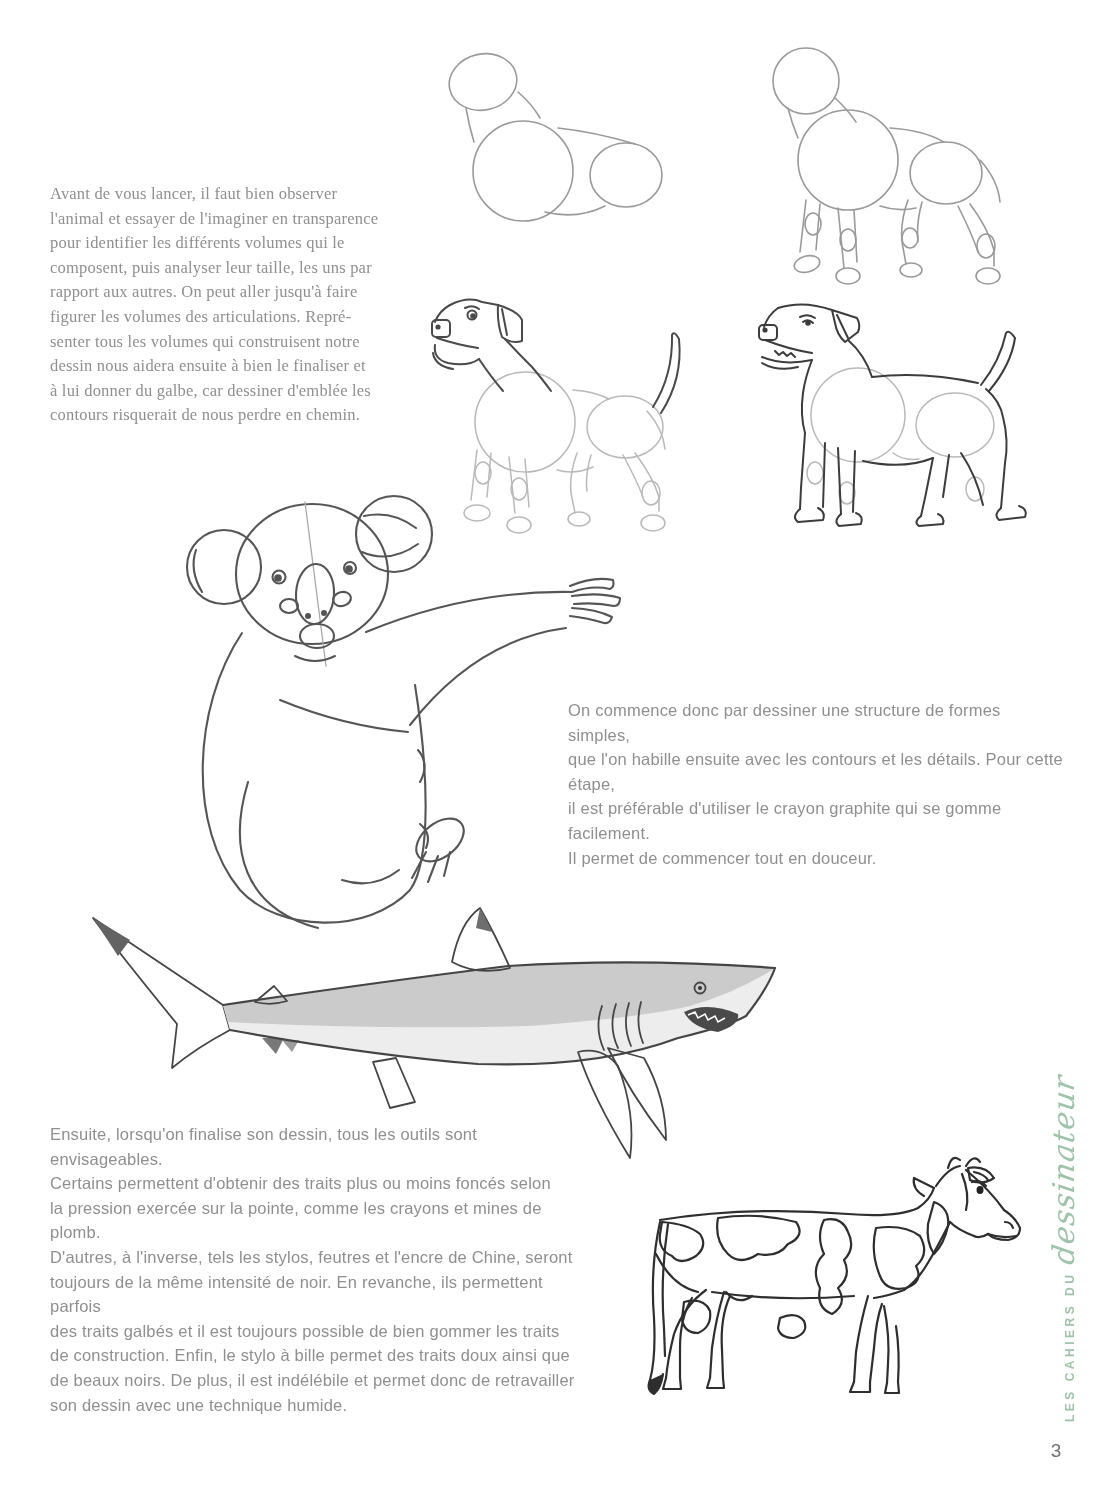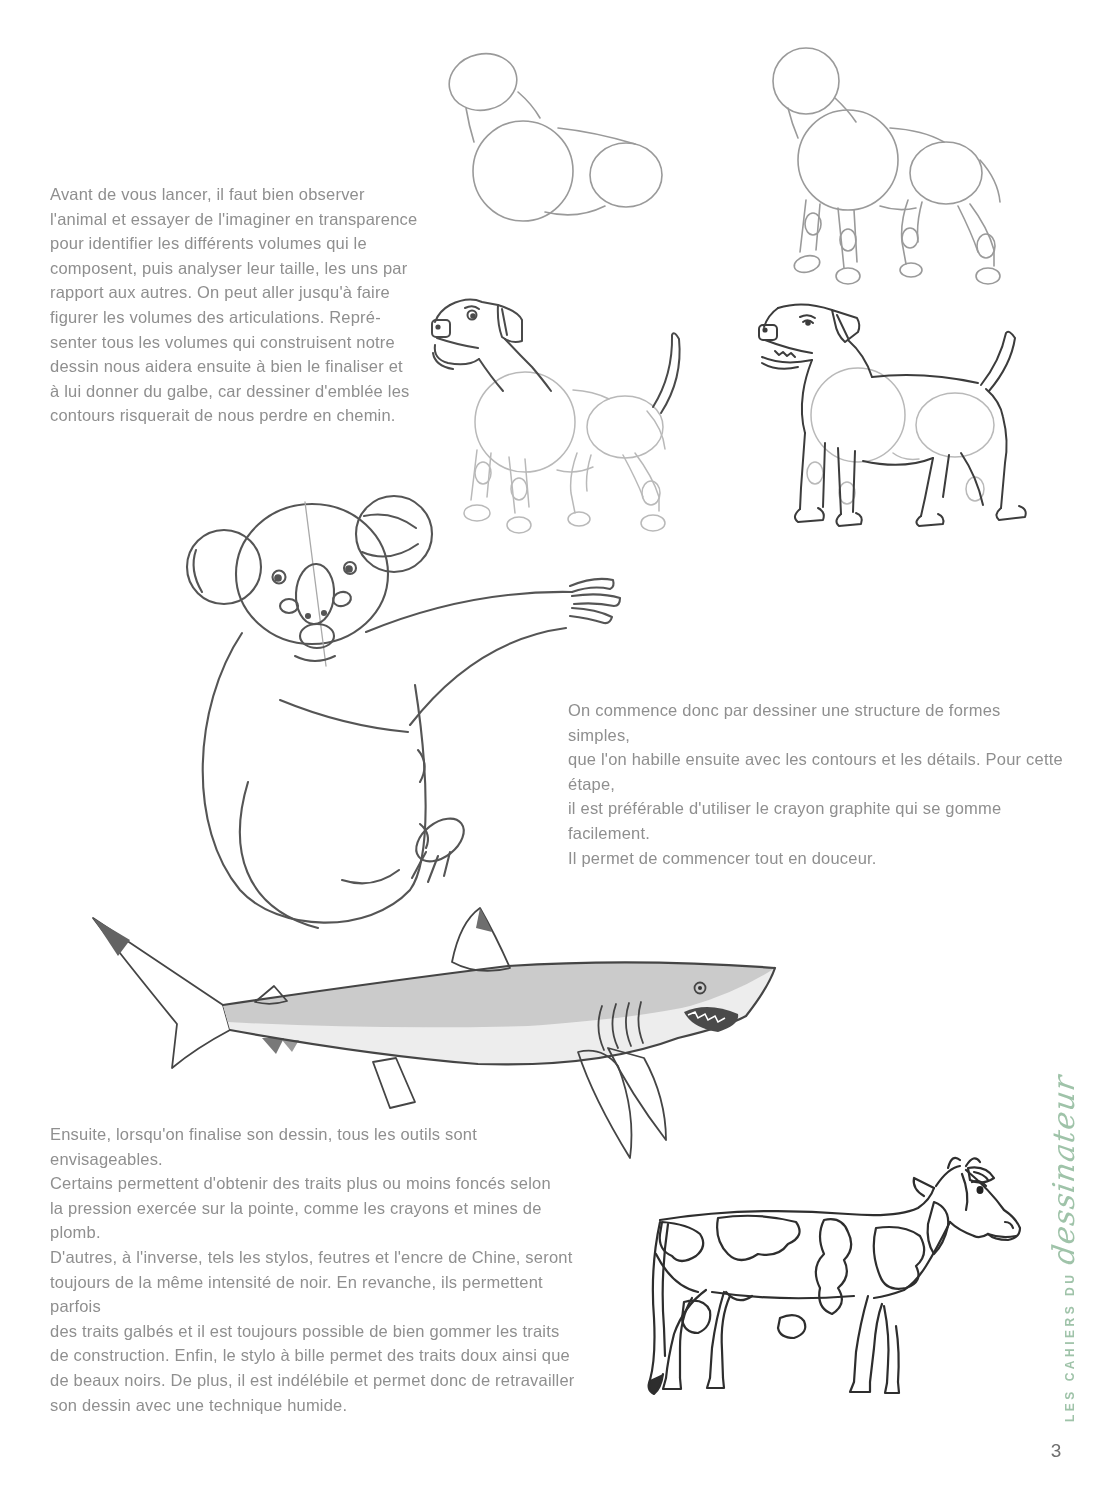--- a/index.html
+++ b/index.html
@@ -24,21 +24,21 @@
   .brand-script{font-family:"DejaVu Serif",serif;font-style:italic;font-size:30px;
                 letter-spacing:1px;transform:skewX(-8deg);display:inline-block;}
   .pagenum{position:absolute;left:1036px;top:1440px;width:40px;text-align:center;
            color:#6f6f6f;font-size:19px;}
 </style>
 </head>
 <body>
 
 <div class="page">
 
-  <div class="para" style="left:50px;top:182px;width:395px;">Avant de vous lancer, il faut bien observer
+  <div class="para" style="left:50px;top:182px;width:395px;font-family:Liberation Serif, serif;">Avant de vous lancer, il faut bien observer
 l'animal et essayer de l'imaginer en transparence
 pour identifier les différents volumes qui le
 composent, puis analyser leur taille, les uns par
 rapport aux autres. On peut aller jusqu'à faire
 figurer les volumes des articulations. Repré-
 senter tous les volumes qui construisent notre
 dessin nous aidera ensuite à bien le finaliser et
 à lui donner du galbe, car dessiner d'emblée les
 contours risquerait de nous perdre en chemin.</div>
 

